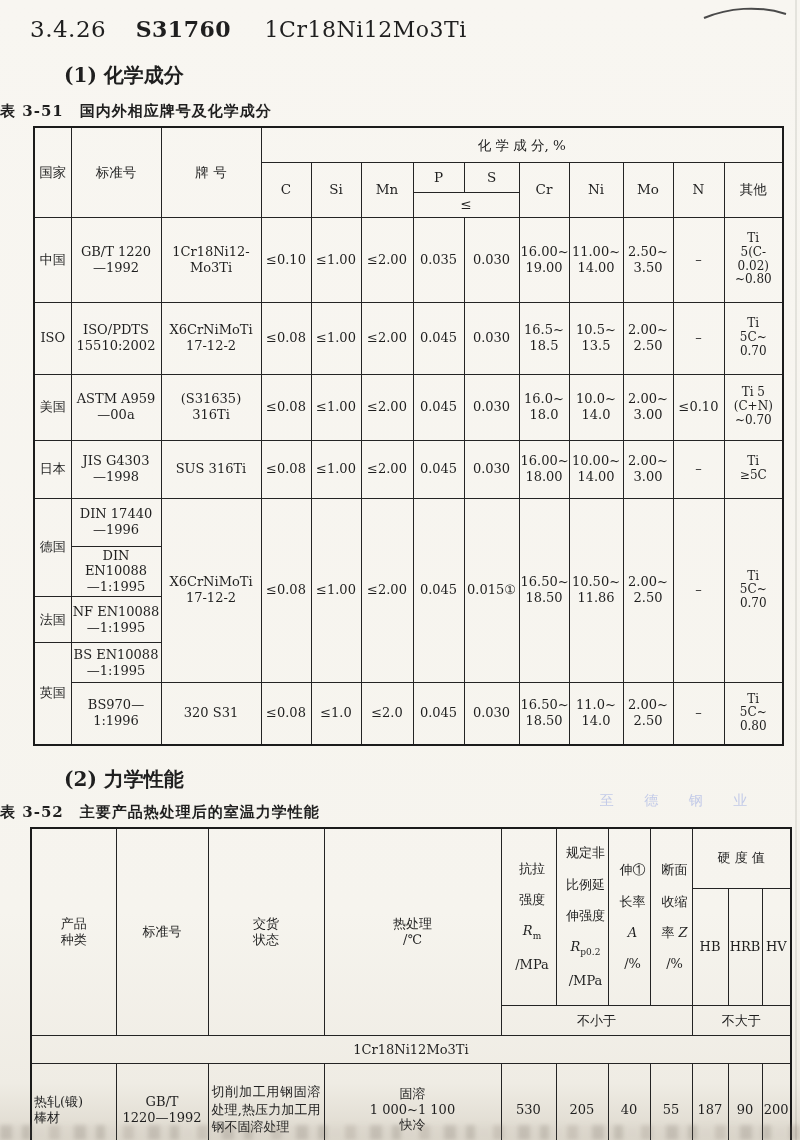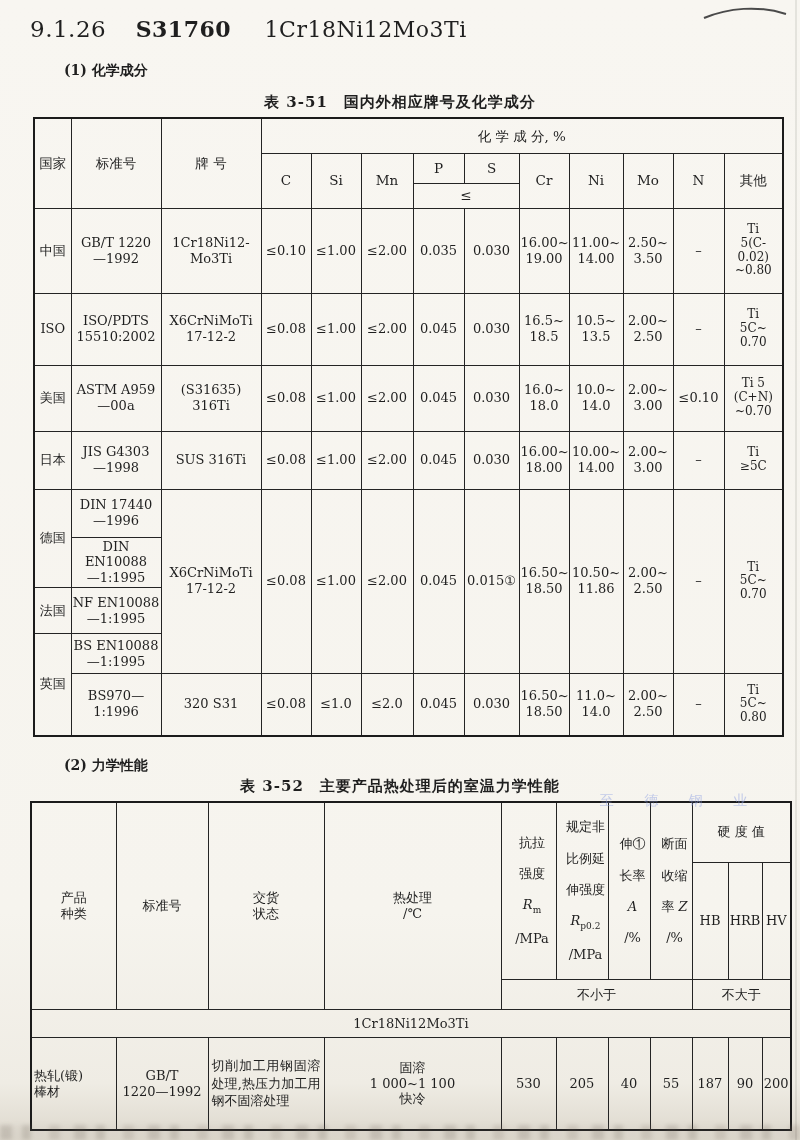--- a/index.html
+++ b/index.html
@@ -7,22 +7,22 @@
     width:800px;height:1140px;position:relative;overflow:hidden;
     background:linear-gradient(180deg,#f8f6f1 0%,#f6f4ee 80%,#efece4 95%,#ddd8cd 100%);
     font-family:"DejaVu Serif","Liberation Serif",serif;
     color:#1f1f1f;
   }
   .page-edge{position:absolute;top:0;right:3px;width:2px;height:100%;background:rgba(60,55,45,0.10);}
   .curl{position:absolute;top:3px;left:700px;}
   .title-row{padding:16px 0 0 30px;font-size:22px;letter-spacing:0.5px;}
   .title-row .secnum{font-size:23px;margin-right:22px;}
   .title-row .uns{margin-right:26px;font-weight:bold;}
-  .subheading{margin:20px 0 0 64px;font-size:14px;font-weight:600;}
-  .caption{width:800px;text-align:center;font-size:15px;font-weight:bold;margin-top:13px;margin-bottom:5px;letter-spacing:1px;}
+  .subheading{margin:20px 0 0 64px;font-size:20px;font-weight:600;}
+  .caption{width:800px;font-size:15px;font-weight:bold;margin-top:13px;margin-bottom:5px;letter-spacing:1px;}
   table{border-collapse:collapse;table-layout:fixed;background:transparent;}
   th,td{border:1.5px solid #242424;text-align:center;vertical-align:middle;
         font-size:13px;font-weight:normal;line-height:1.22;padding:1px;
         white-space:pre-line;overflow:hidden;}
   .t1{margin-left:33px;width:749px;border:2px solid #1b1b1b;}
   .t2{margin-left:30px;width:760px;border:2px solid #1b1b1b;}
   .t1 th{font-size:13.5px;}
   .small{font-size:12px;line-height:1.15;}
   .leq{font-size:15px;}
   .just{text-align:justify;text-align-last:left;padding:2px 3px;line-height:1.35;}
@@ -45,21 +45,21 @@
 </head>
 <body>
 
 <div class="page-edge"></div>
 
 <svg class="curl" width="92" height="20">
   <path d="M4,15 C28,5 58,2 86,11" stroke="#4a4a4a" stroke-width="2" fill="none"></path>
 </svg>
 
 <div class="title-row">
-  <span class="secnum">9.1.26</span>
+  <span class="secnum">3.4.26</span>
   <span class="uns">S31760</span>
   <span class="grade">1Cr18Ni12Mo3Ti</span>
 </div>
 
 <div class="subheading">(1) 化学成分</div>
 
 <div class="caption">表 3-51　国内外相应牌号及化学成分</div>
 
 <table class="t1">
   <colgroup>
@@ -249,21 +249,21 @@
 
 <div class="note">
 </div>
 
 <div class="subheading">(2) 力学性能</div>
 
 <div class="watermark">
   <div class="wm1">至 德 钢 业</div>
 </div>
 
-<div class="caption" style="margin-top:2px">表 3-52　主要产品热处理后的室温力学性能</div>
+<div class="caption" style="margin-top:10px">表 3-52　主要产品热处理后的室温力学性能</div>
 
 <table class="t2">
   <colgroup>
     <col style="width:85px">
       <col style="width:92px">
       <col style="width:116px">
       <col style="width:177px">
     <col style="width:55px">
       <col style="width:52px">
       <col style="width:42px">

